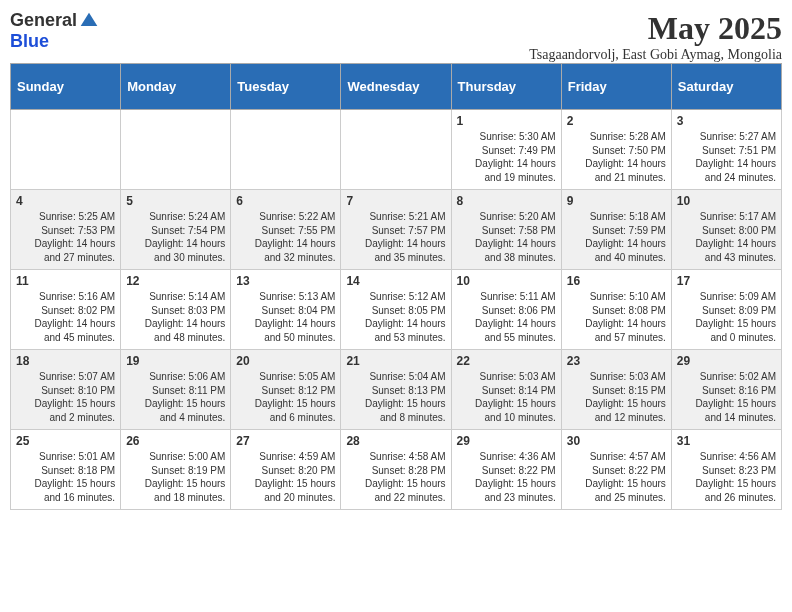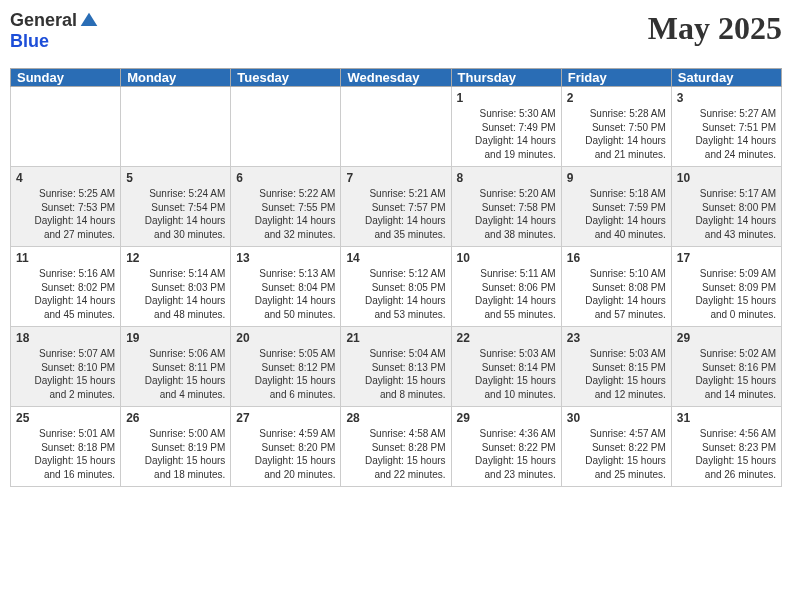--- a/index.html
+++ b/index.html
@@ -7,21 +7,21 @@
       font-family: Arial, sans-serif;
       background: #fff;
       width: 792px;
       min-height: 612px;
       padding: 10px;
     }
     .header {
       display: flex;
       justify-content: space-between;
       align-items: flex-start;
-      margin-bottom: 16px;
+      margin-bottom: 0;
     }
     .logo {
       display: flex;
       flex-direction: column;
       align-items: flex-start;
     }
     .logo-text {
       display: flex;
       align-items: center;
     }
@@ -54,21 +54,21 @@
       color: #333;
     }
     table {
       width: 100%;
       border-collapse: collapse;
     }
     th {
       background-color: #2a6db5;
       color: #fff;
       text-align: left;
-      padding: 1px 6px;
+      padding: 15px 6px;
       font-size: 13px;
       font-weight: bold;
       border: 1px solid #aaa;
     }
     td {
       vertical-align: top;
       border: 1px solid #ccc;
       padding: 4px 5px;
       font-size: 10.5px;
       color: #333;
@@ -107,20 +107,21 @@
     <div class="logo-text">
       <span class="logo-general">General</span>
       <svg class="logo-icon" viewBox="0 0 24 24" xmlns="http://www.w3.org/2000/svg">
         <polygon points="12,2 22,18 2,18" fill="#2a6db5"></polygon>
       </svg>
     </div>
     <span class="logo-blue">Blue</span>
   </div>
   <div class="title-block">
     <div class="month-title">May 2025</div>
+    <div class="subtitle">Tsagaandorvolj, East Gobi Aymag, Mongolia</div>
   </div>
 </div>
 
 <table>
   <thead>
     <tr>
     <th>Sunday</th>
         <th>Monday</th>
         <th>Tuesday</th>
         <th>Wednesday</th>

